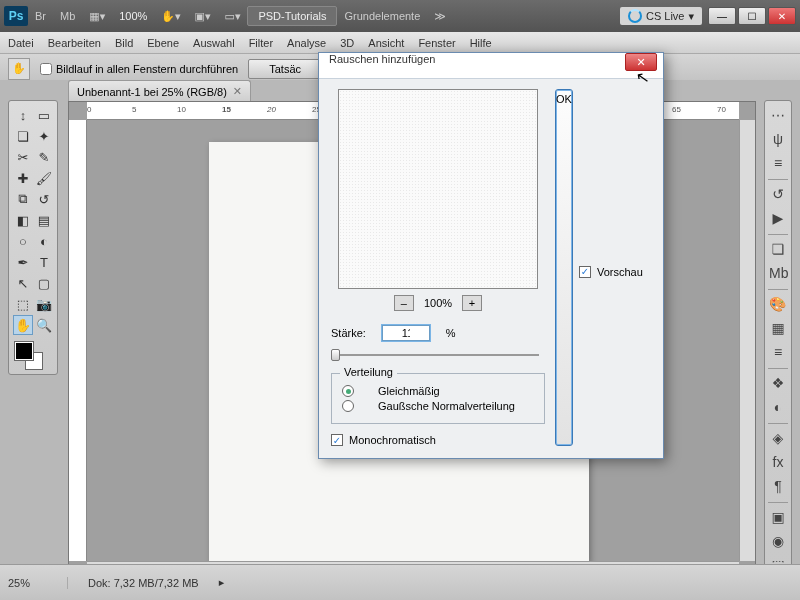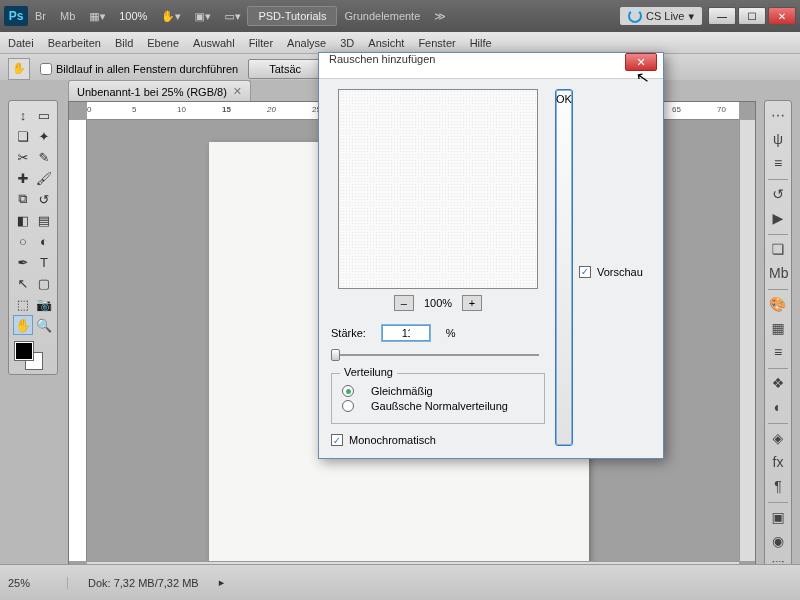--- a/index.html
+++ b/index.html
@@ -53,21 +53,21 @@
 .preview::after{content:"";position:absolute;inset:0;background-image:radial-gradient(#ccc 0.5px,transparent 0.5px);background-size:3px 3px;opacity:.4}
 .zoomrow{display:flex;gap:10px;justify-content:center;align-items:center;margin-top:6px;font-size:11px}
 .zbtn{width:20px;height:16px;border:1px solid #888;background:#ddd;text-align:center;line-height:14px}
 .strength{display:flex;align-items:center;gap:16px;margin-top:14px}
 .strength input{width:48px;border:1px solid #6a9cc5;background:#fff;padding:1px 19px;outline:1px solid #7bb5e6}
 .slider{margin-top:6px;height:16px;position:relative}
 .slider .track{position:absolute;top:7px;left:0;right:6px;height:2px;background:#999}
 .slider .thumb{position:absolute;left:0;top:2px;width:9px;height:12px;background:linear-gradient(#fff,#ccc);border:1px solid #777;border-radius:2px}
 .fieldset{border:1px solid #aab4bf;margin-top:10px;padding:8px 10px;position:relative}
 .fieldset .legend{position:absolute;top:-8px;left:8px;background:#eef0f2;padding:0 4px}
-.radio{display:flex;align-items:center;gap:17px;margin:3px 0}
+.radio{display:flex;align-items:center;gap:24px;margin:3px 0}
 .radio .r{width:12px;height:12px;border:1px solid #666;border-radius:50%;display:flex;align-items:center;justify-content:center;background:#fff}
 .radio .r.on::after{content:"";width:5px;height:5px;background:#4a7;border-radius:50%}
 .mono{display:flex;align-items:center;gap:6px;margin-top:10px}
 .mono .cb{width:12px;height:12px;border:1px solid #666;background:#fff;display:flex;align-items:center;justify-content:center;color:#2a7bd6;font-size:10px}
 .dlg-right{width:96px;display:flex;flex-direction:row;gap:6px;align-items:stretch}
 .dlg-btn{padding:3px 0;border:1px solid #888;background:linear-gradient(#fdfdfd,#e2e2e2);border-radius:3px;text-align:center}
 .dlg-btn.primary{border:1px solid #3a79b7;box-shadow:0 0 0 1px #7db5e8 inset}
 .vorschau{display:flex;align-items:center;gap:6px;margin-top:8px}
 .vorschau .cb{width:12px;height:12px;border:1px solid #666;background:#fff;color:#2a7bd6;font-size:10px;display:flex;align-items:center;justify-content:center}
 .cursor{position:absolute;left:636px;top:68px;font-size:16px;color:#000;pointer-events:none;z-index:99;transform:rotate(-10deg)}

